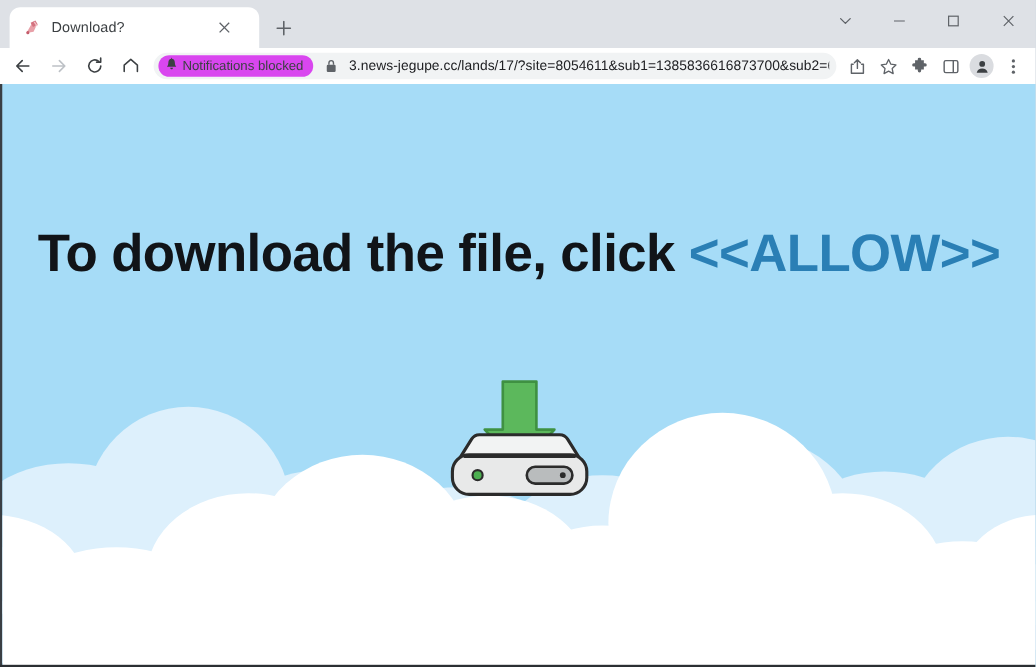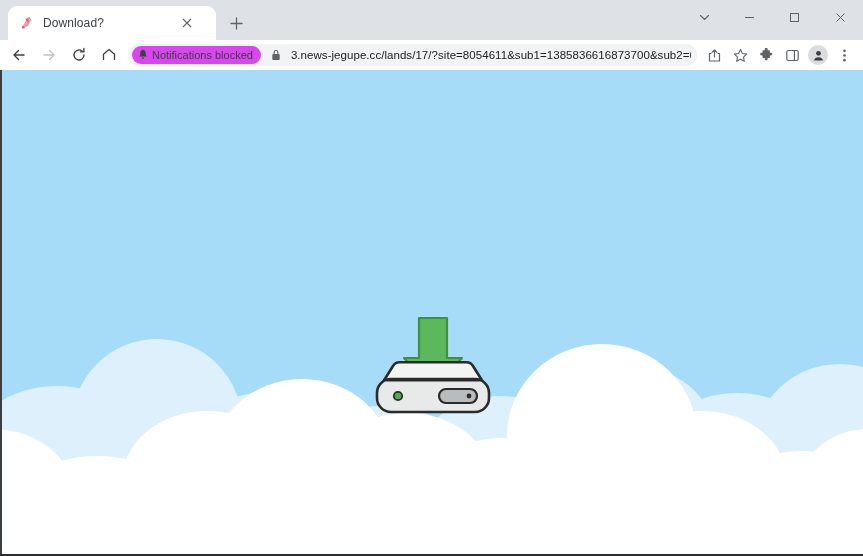--- a/index.html
+++ b/index.html
@@ -419,20 +419,23 @@
           <ellipse cx="500" cy="190" rx="80" ry="58"></ellipse>
           <ellipse cx="600" cy="130" rx="95" ry="92"></ellipse>
           <ellipse cx="700" cy="175" rx="85" ry="70"></ellipse>
           <ellipse cx="800" cy="200" rx="80" ry="55"></ellipse>
           <ellipse cx="866" cy="185" rx="70" ry="62"></ellipse>
           <rect x="0" y="195" width="861" height="60"></rect>
         </g>
       </svg>
     </div>
 
+    <div class="headline">
+      <span>To download the file, click </span><span class="allow">&lt;&lt;ALLOW&gt;&gt;</span>
+    </div>
 
     <div class="drive-illo">
       <svg width="140" height="110" viewBox="0 0 140 110">
 
         <g>
           <path d="M56 8 L84 8 L84 48 L99 48 L70 80 L41 48 L56 48 Z" fill="#5cb85c" stroke="#3f9142" stroke-width="2.2" stroke-linejoin="round"></path>
         </g>
 
         <g>
           <path d="M20 72 L30 56 C31.5 53.6 33.8 52.3 36.5 52.3 L103.5 52.3 C106.2 52.3 108.5 53.6 110 56 L120 72 Z" fill="#f2f3f3" stroke="#2b2b2b" stroke-width="2.6" stroke-linejoin="round"></path>

